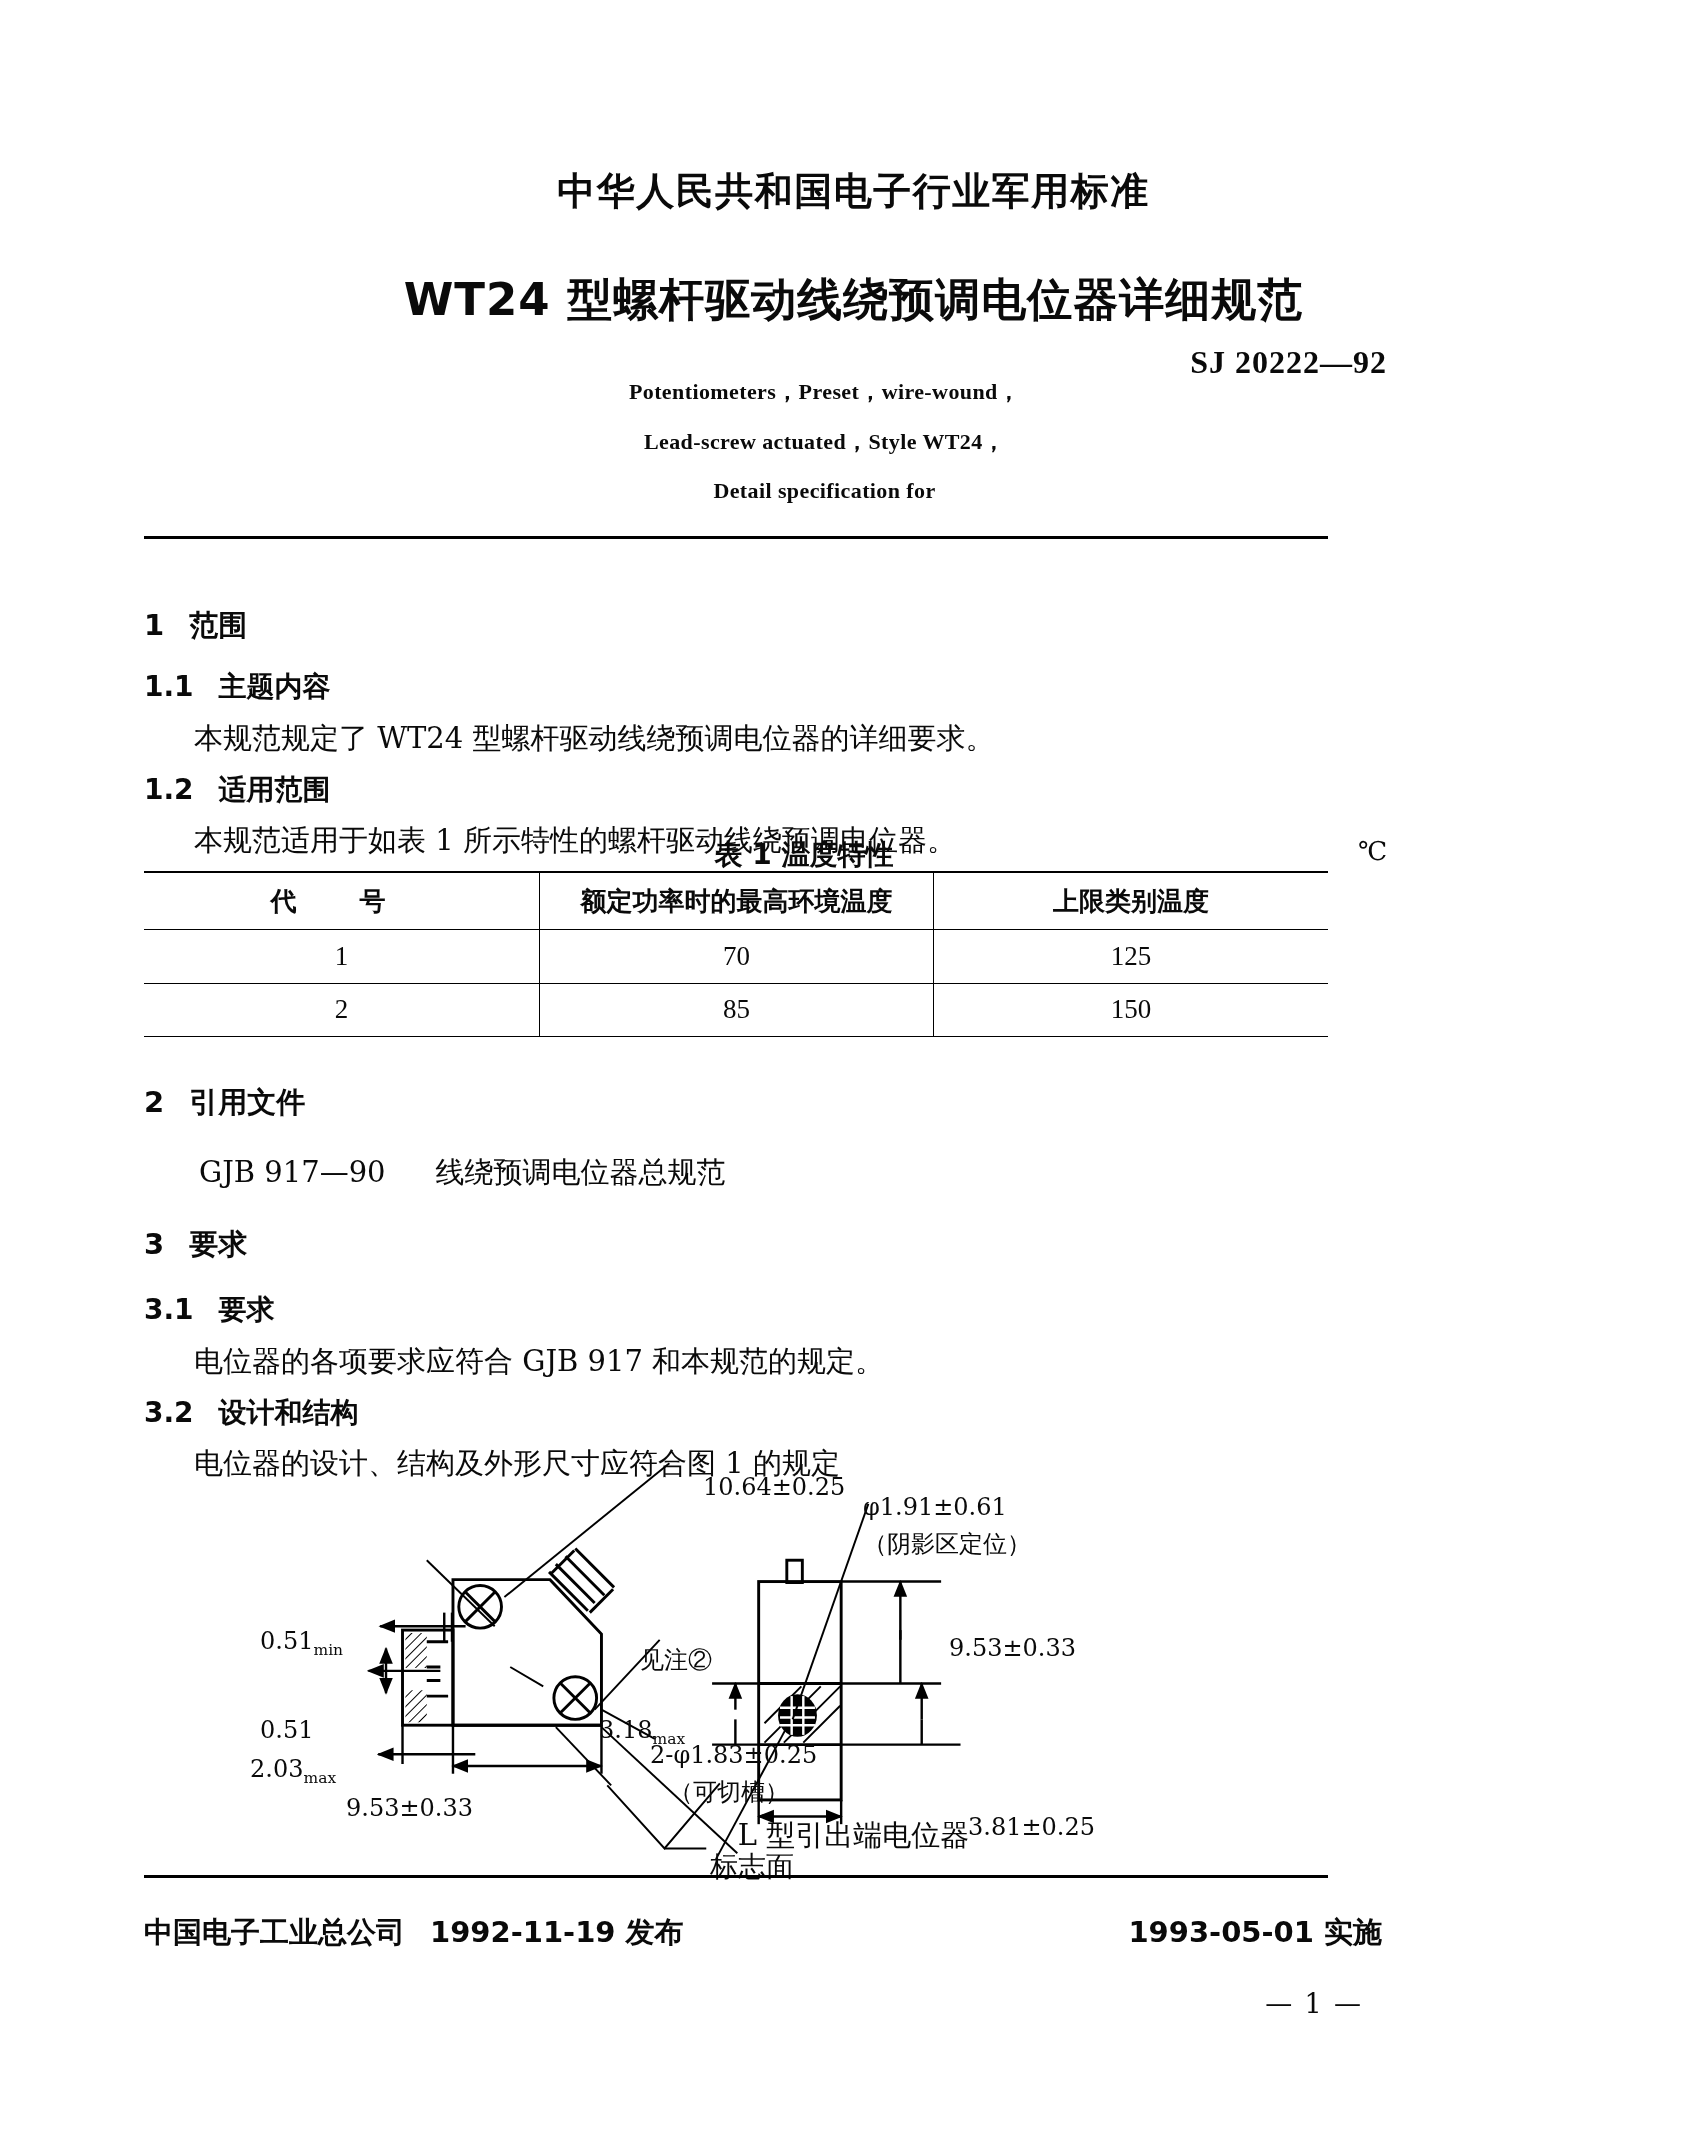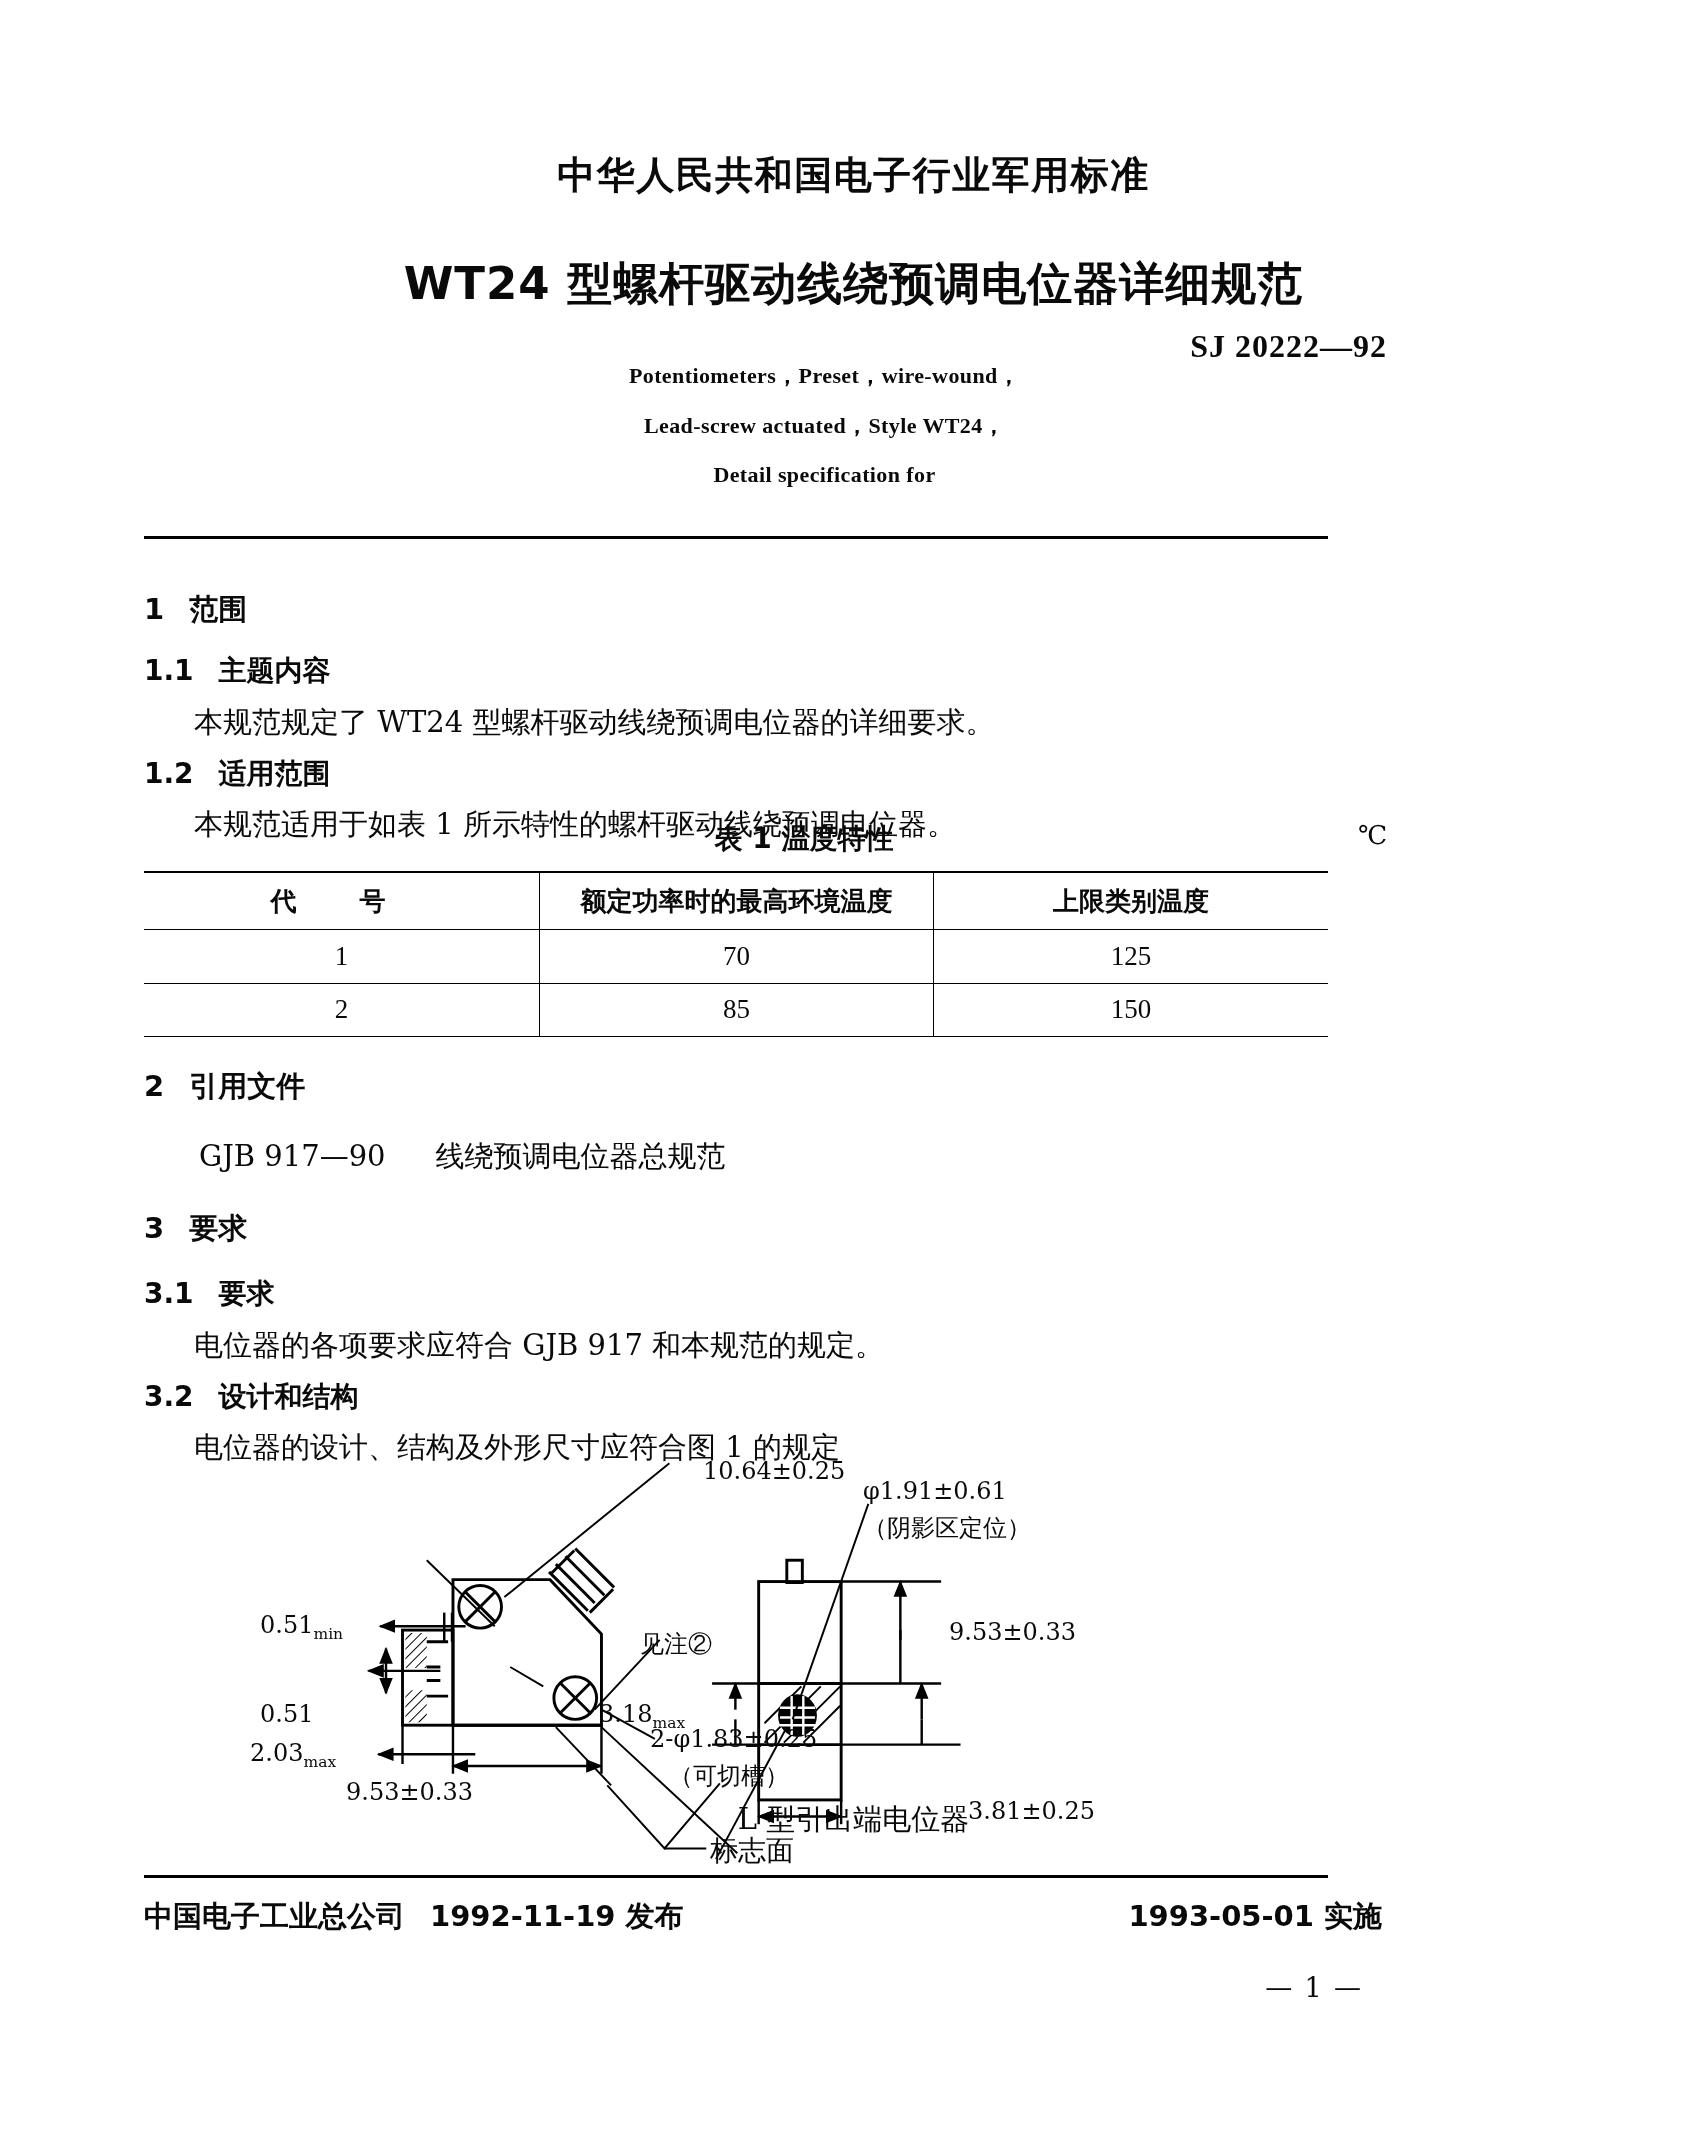--- a/index.html
+++ b/index.html
@@ -6,21 +6,21 @@
   html,body{margin:0;padding:0;background:#ffffff;}
   body{
     width:1707px;height:2152px;position:relative;overflow:hidden;
     font-family:"Liberation Serif","DejaVu Serif",serif;
     color:#0a0a0a;
     -webkit-font-smoothing:none;
   }
   .page{position:absolute;inset:0;background:#fff;}
 
   
-  .abs{position:absolute;white-space:nowrap;}
+  .abs{position:absolute;white-space:nowrap;margin-top:16px;}
   .cn{font-family:"DejaVu Sans","Liberation Sans",sans-serif;font-weight:bold;}
   .cnserif{font-family:"DejaVu Serif","Liberation Serif",serif;}
   .en{font-family:"Liberation Serif","DejaVu Serif",serif;font-weight:bold;}
 
   
   #masthead{
     left:0;right:0;top:150px;text-align:center;
     font-size:38px;letter-spacing:1.5px;
   }
   #doc-title{

